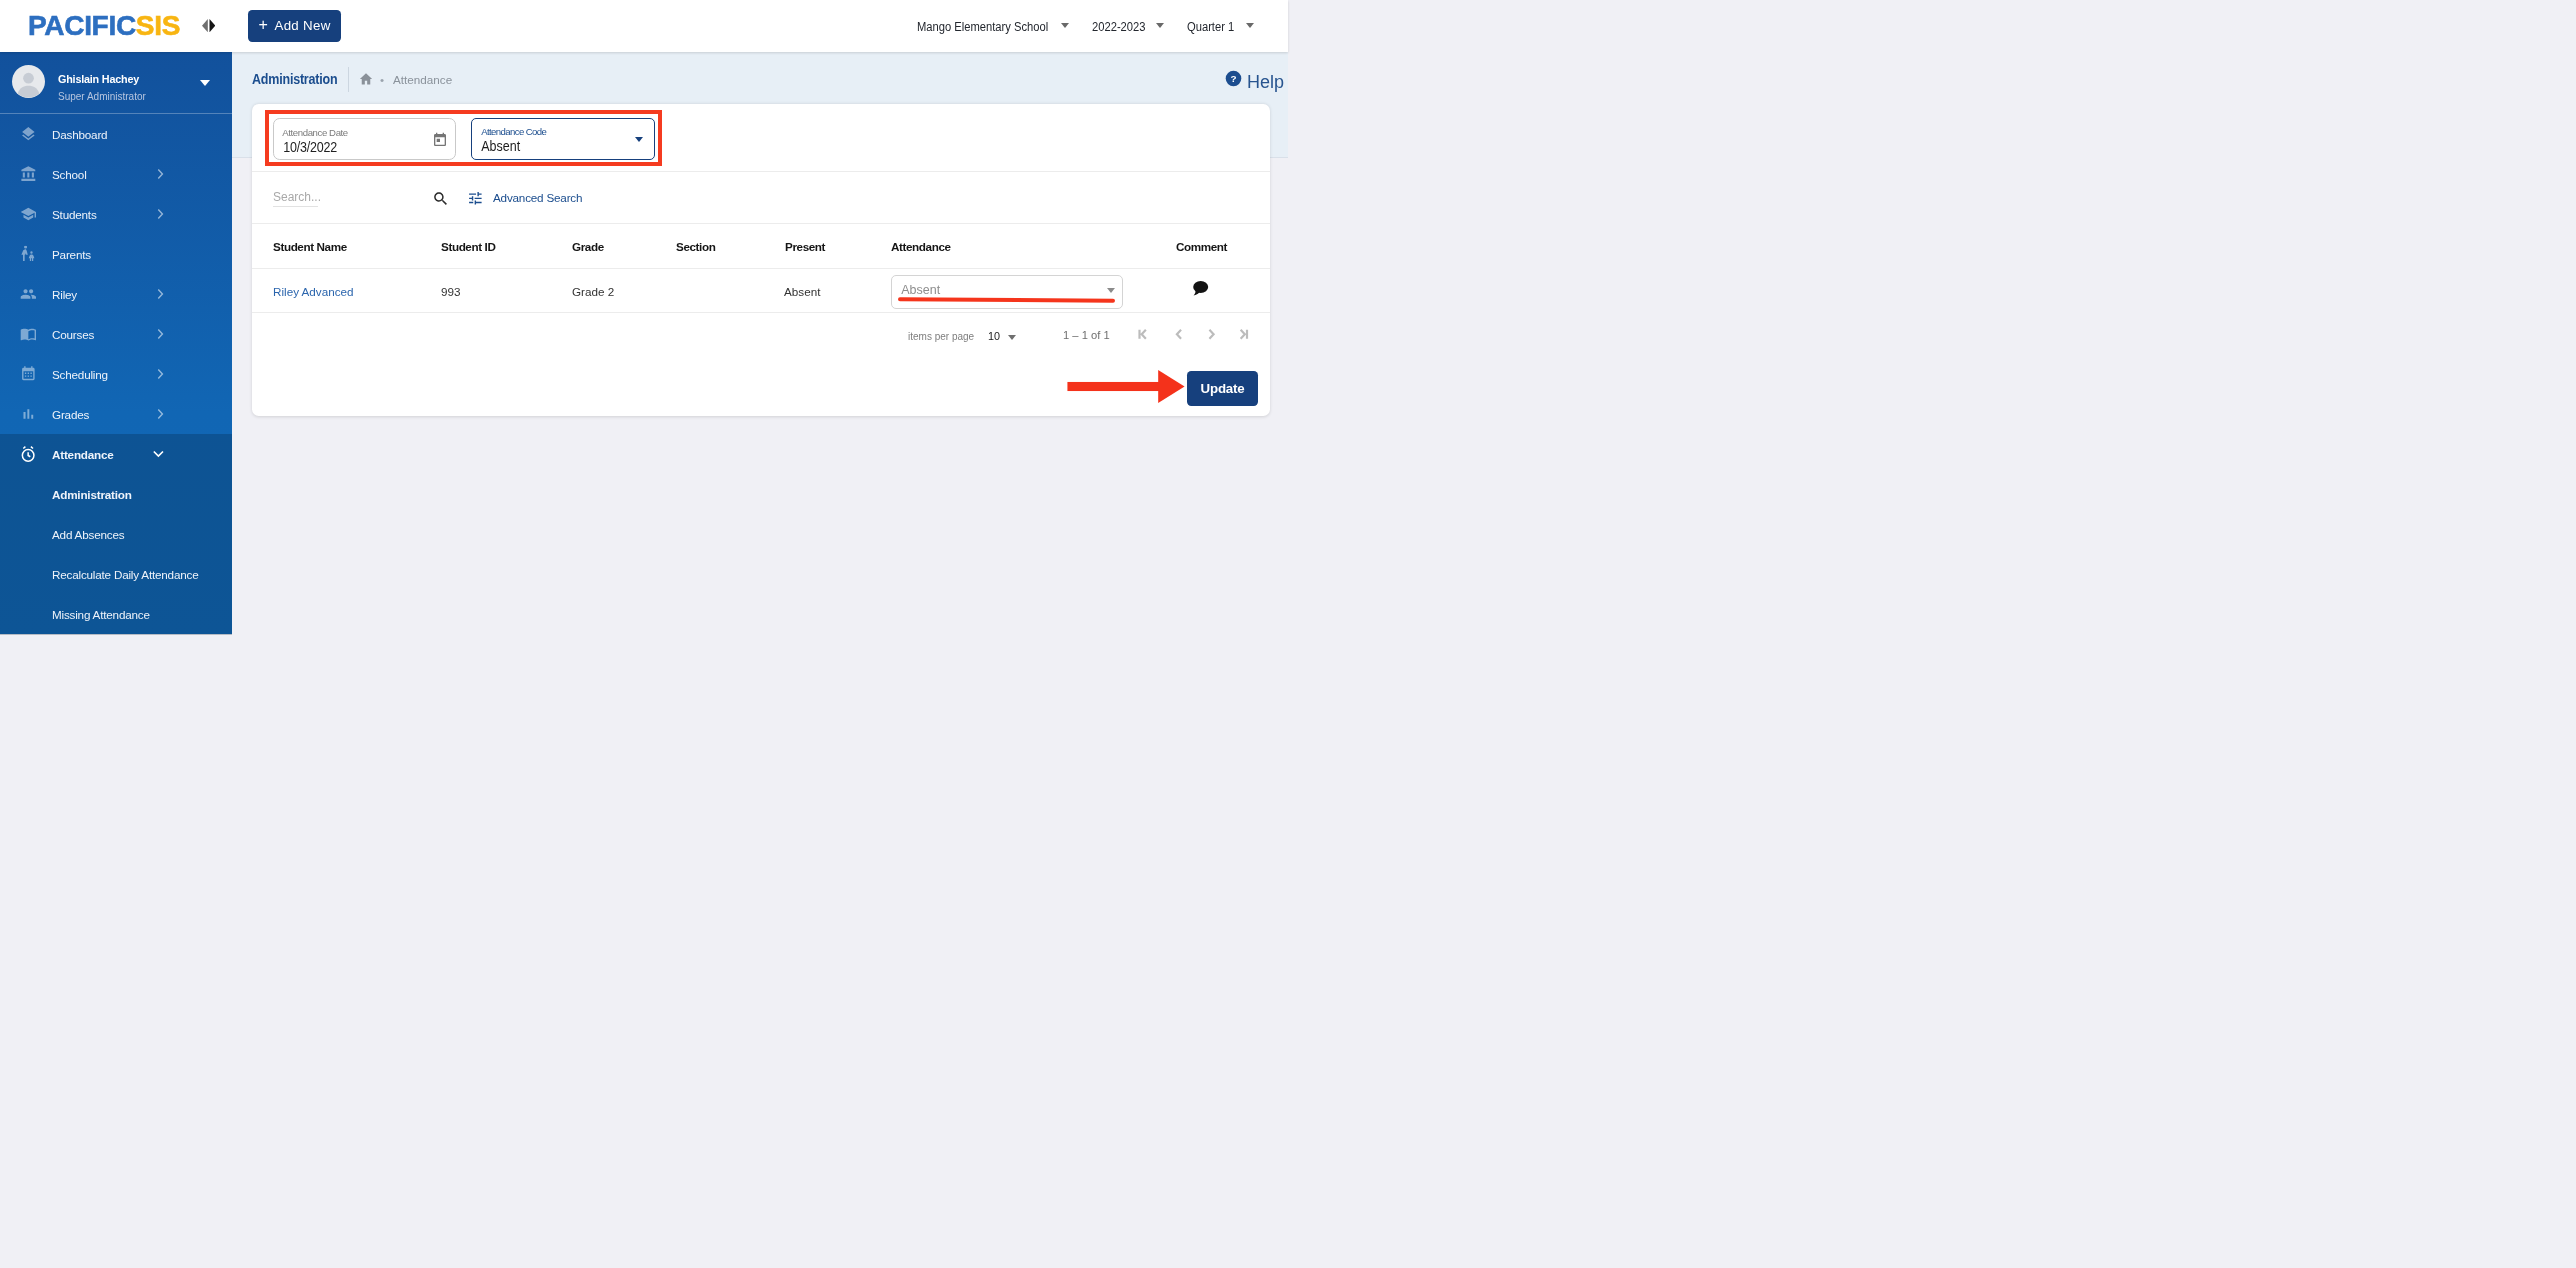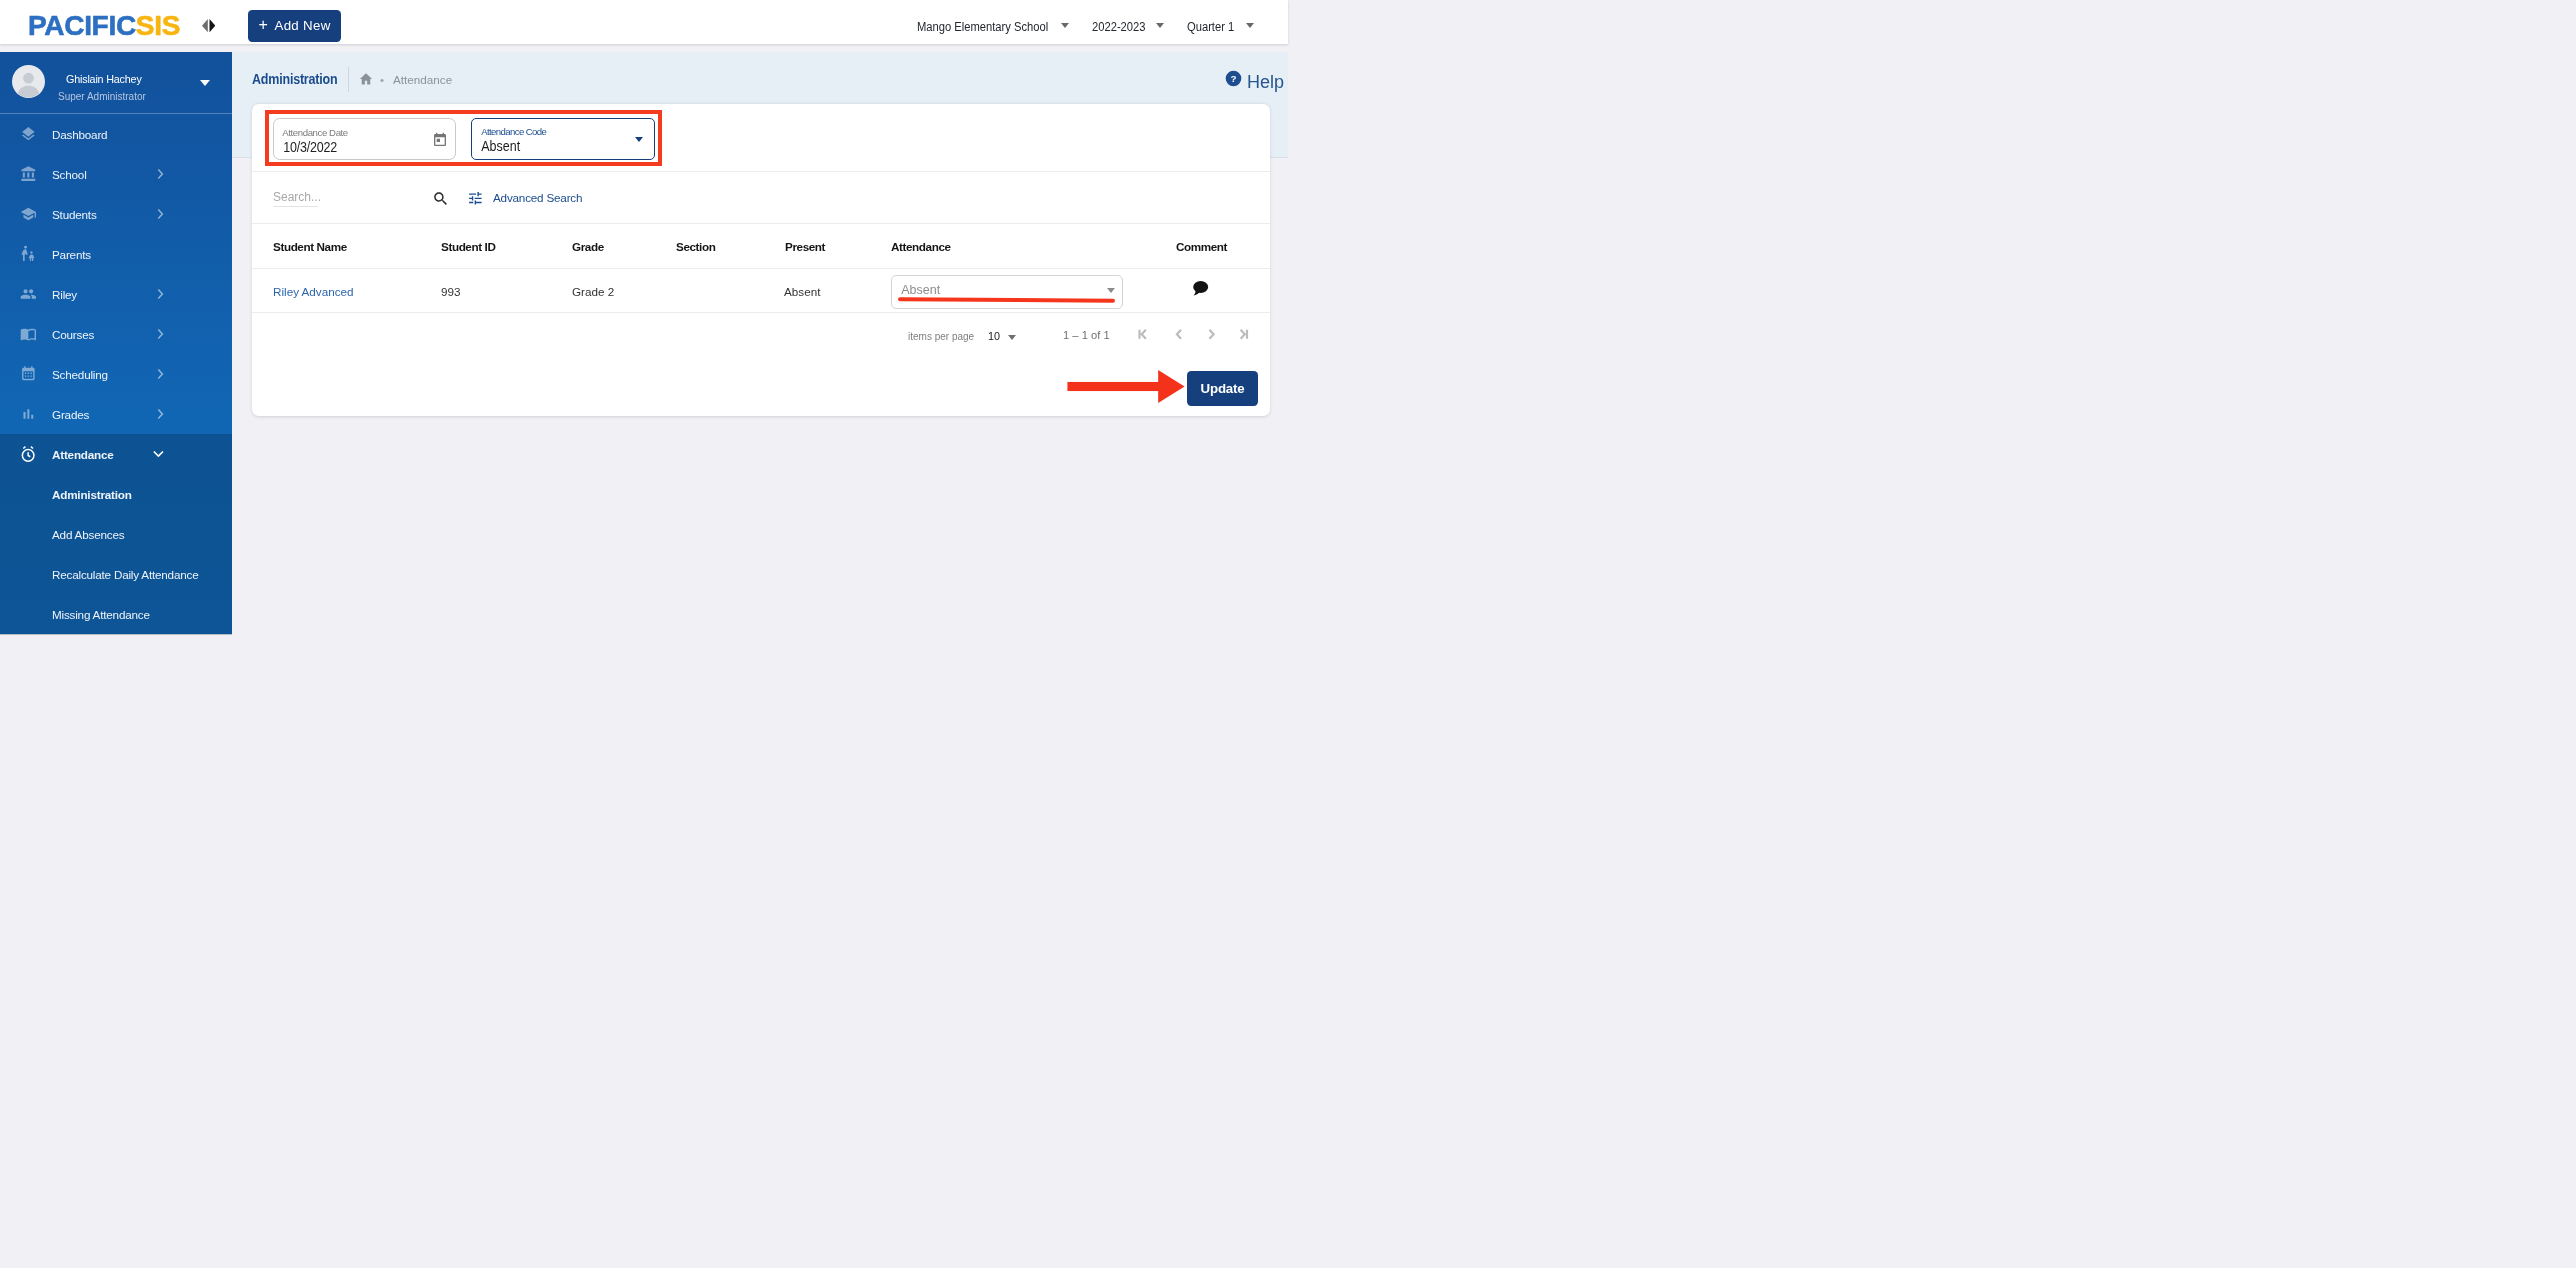--- a/index.html
+++ b/index.html
@@ -1,34 +1,34 @@
 <!DOCTYPE html>
 <html style="font-size:13.3px"><head>
 <meta charset="utf-8">
 <style>
   * { margin:0; padding:0; box-sizing:border-box; }
   html,body { width:1288px; height:634px; overflow:hidden; font-family:"Liberation Sans", sans-serif; background:#f0f0f5; }
   .abs { position:absolute; }
 
   
-  .hdr { position:absolute; left:0; top:0; width:1288px; height:44px; background:#fff; box-shadow:0 0.8px 2.5px rgba(0,0,0,.14); z-index:30; }
+  .hdr { position:absolute; left:0; top:0; width:1288px; height:52px; background:#fff; box-shadow:0 0.8px 2.5px rgba(0,0,0,.14); z-index:30; }
   .logo { position:absolute; left:28px; top:10.4px; font-size:28px; font-weight:bold; letter-spacing:-0.3px; white-space:nowrap; -webkit-text-stroke:0.6px; }
   .logo .p1 { color:#2d6fc0; }
   .logo .p2 { color:#f8b511; }
   .addnew { position:absolute; left:248px; top:9.6px; width:93px; height:32.5px; background:#16407d; border-radius:4.2px; color:#fff; font-size:13.3px; font-weight:500; letter-spacing:0.3px; display:flex; align-items:center; justify-content:center; }
   .addnew .plus { font-size:16px; font-weight:400; letter-spacing:0; margin-right:6.7px; margin-top:-1.7px; }
   .hsel { position:absolute; top:0; height:52px; display:flex; align-items:center; font-size:11.2px; color:#23272e; transform:scaleY(1.22); transform-origin:center; }
 
   
   .car { width:0; height:0; border-left:4.6px solid transparent; border-right:4.6px solid transparent; border-top:5.8px solid #696969; display:inline-block; }
 
   
   .side { position:absolute; left:0; top:52px; width:232px; height:582px; background:linear-gradient(180deg,#12519c 0%,#1166b4 62%,#1168b7 100%); z-index:20; }
   .sdiv { position:absolute; left:0; top:61px; width:232px; height:0.8px; background:rgba(255,255,255,.28); }
-  .prof-name { position:absolute; left:66px; top:21px; color:#fff; font-size:10.8px; font-weight:normal; letter-spacing:-0.2px; }
+  .prof-name { position:absolute; left:58px; top:21px; color:#fff; font-size:10.8px; font-weight:bold; letter-spacing:-0.2px; }
   .prof-role { position:absolute; left:58px; top:39px; color:#b6c5df; font-size:10px; }
   .prof-car { position:absolute; left:200px; top:28px; border-left:5px solid transparent; border-right:5px solid transparent; border-top:6.2px solid #fff; width:0; height:0; }
   .mi { position:absolute; left:0; width:188px; height:40px; }
   .mi .txt { position:absolute; left:52px; top:50%; transform:translateY(-50%); color:#eef3fa; font-size:11.7px; letter-spacing:-0.2px; white-space:nowrap; }
   .mi .ic { position:absolute; left:20px; top:50%; transform:translateY(-50%); width:16.7px; height:16.7px; }
   .mi .chev { position:absolute; right:24px; top:50%; transform:translateY(-50%); width:6.7px; height:10.8px; }
   .dark { position:absolute; left:0; top:382px; width:232px; height:201px; background:rgba(2,26,53,.25); }
 
   
   .band { position:absolute; left:232px; top:52px; width:1056px; height:106px; background:#e7eff6; border-bottom:0.8px solid #d9e0e9; }

